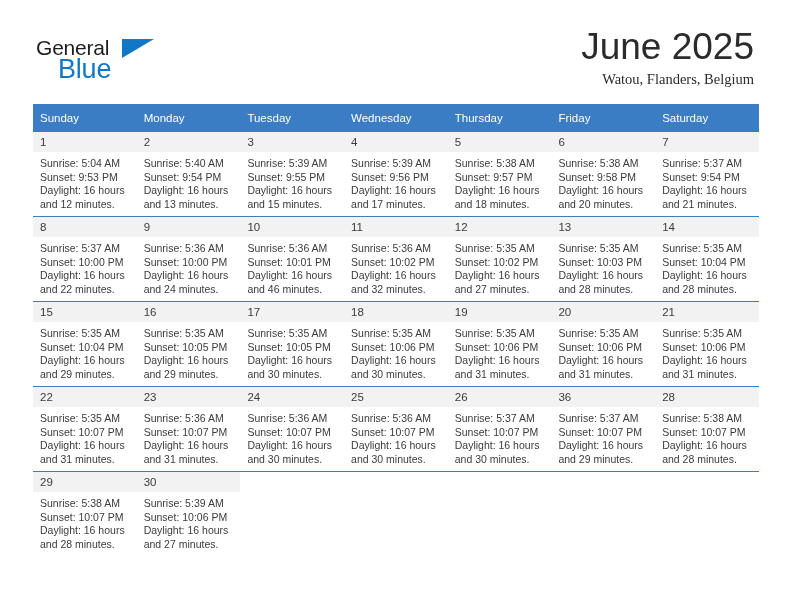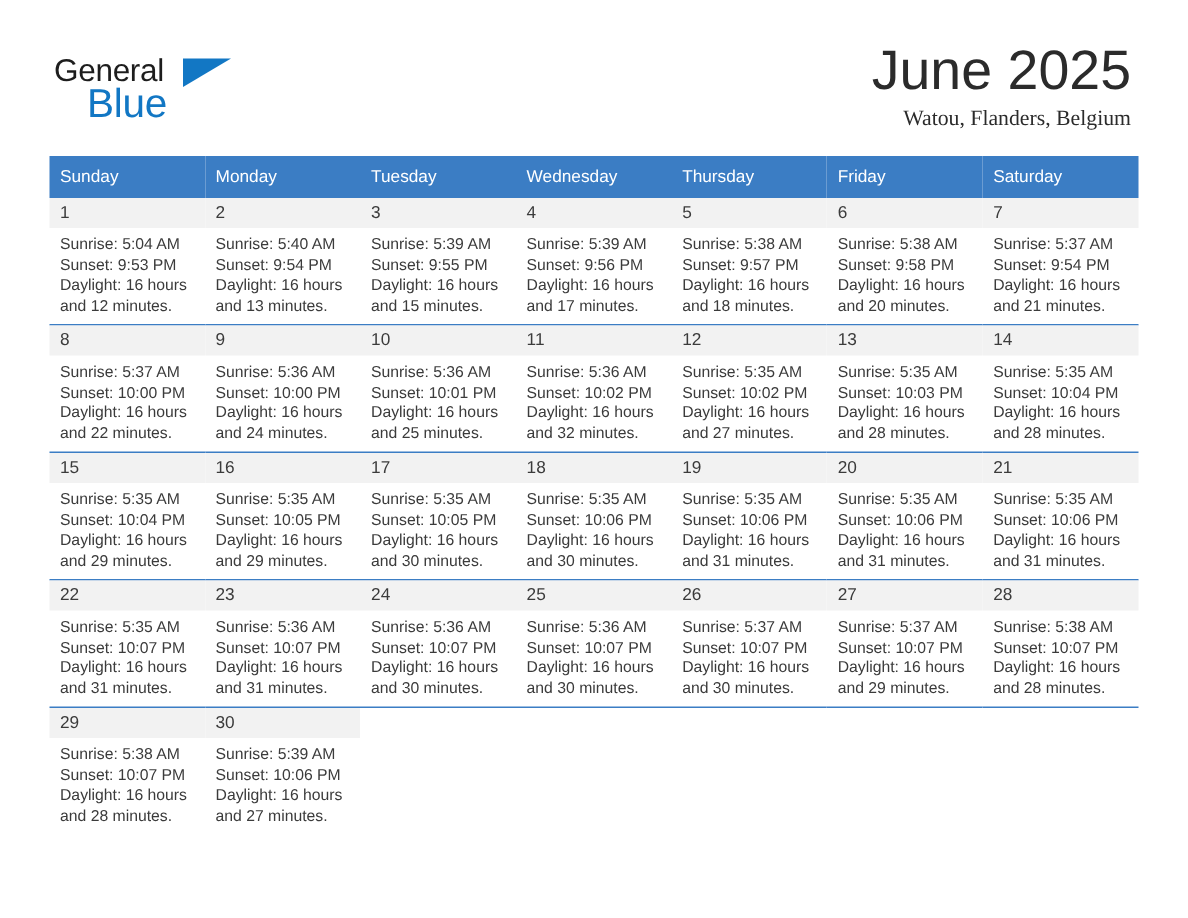--- a/index.html
+++ b/index.html
@@ -299,21 +299,21 @@
               </div>
             </div>
           </td>
         <td>
             <div class="cell">
               <div class="daynum">10</div>
               <div class="lines">
                 <div>Sunrise: 5:36 AM</div>
                 <div>Sunset: 10:01 PM</div>
                 <div>Daylight: 16 hours</div>
-                <div>and 25 minutes.</div>
+                <div>and 46 minutes.</div>
               </div>
             </div>
           </td>
         <td>
             <div class="cell">
               <div class="daynum">11</div>
               <div class="lines">
                 <div>Sunrise: 5:36 AM</div>
                 <div>Sunset: 10:02 PM</div>
                 <div>Daylight: 16 hours</div>
@@ -487,21 +487,21 @@
               <div class="lines">
                 <div>Sunrise: 5:37 AM</div>
                 <div>Sunset: 10:07 PM</div>
                 <div>Daylight: 16 hours</div>
                 <div>and 30 minutes.</div>
               </div>
             </div>
           </td>
         <td>
             <div class="cell">
-              <div class="daynum">27</div>
+              <div class="daynum">36</div>
               <div class="lines">
                 <div>Sunrise: 5:37 AM</div>
                 <div>Sunset: 10:07 PM</div>
                 <div>Daylight: 16 hours</div>
                 <div>and 29 minutes.</div>
               </div>
             </div>
           </td>
         <td>
             <div class="cell">

